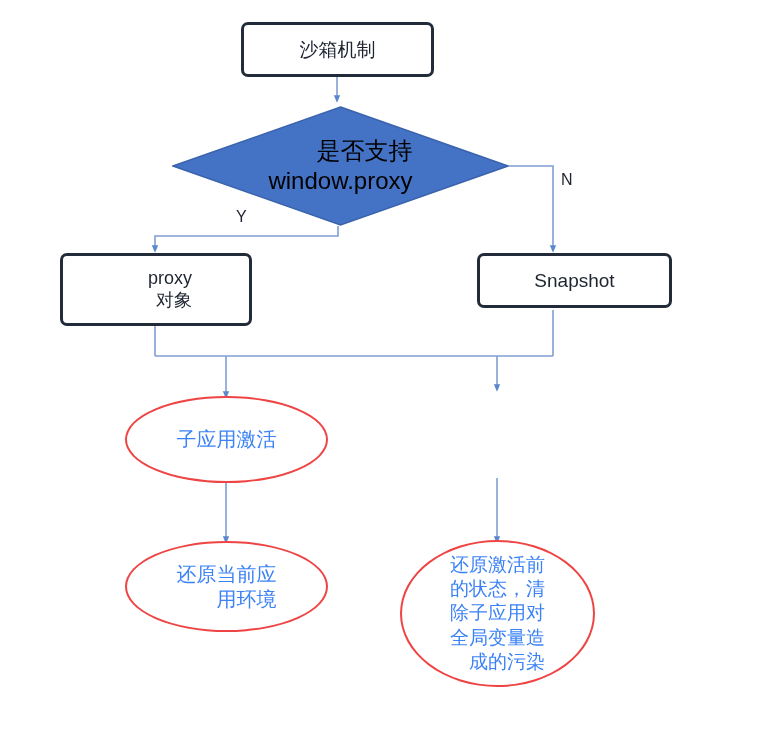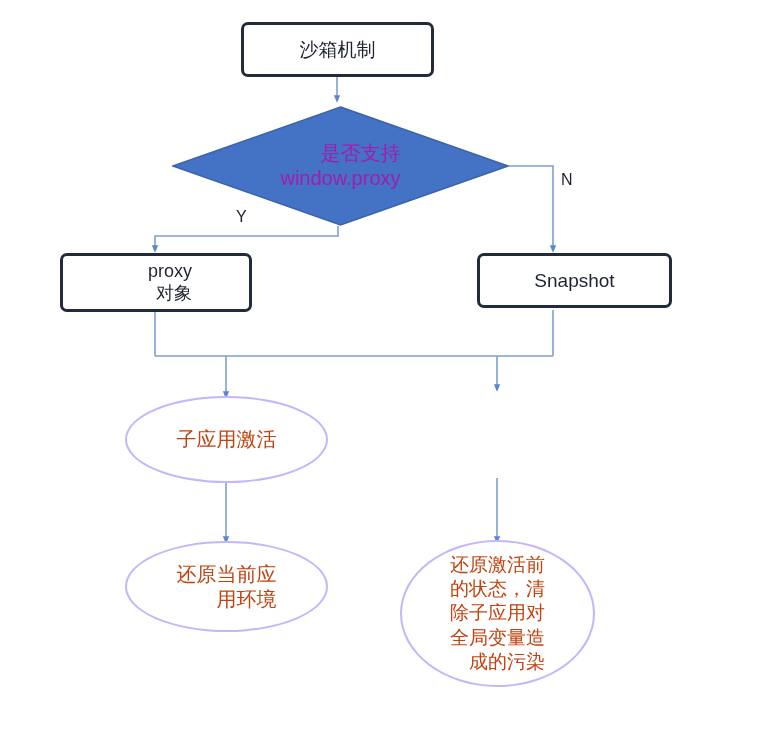--- a/index.html
+++ b/index.html
@@ -37,35 +37,35 @@
     white-space: pre-line;
   }
   .rect-node {
     border: 3px solid #222b3a;
     border-radius: 7px;
     background: #ffffff;
     color: #1d2430;
     font-size: 19px;
   }
   .diamond-node {
-    color: #a21caf;
-    font-size: 20px;
+    color: #000000;
+    font-size: 24px;
     background: transparent;
     border: none;
   }
   .diamond-node .diamond-label {
     position: relative;
     z-index: 2;
     line-height: 1.25;
   }
   .ellipse-node {
-    border: 2px solid #c4b5fd;
+    border: 2px solid #ef4444;
     border-radius: 50%;
     background: #ffffff;
-    color: #c2410c;
+    color: #3b82f6;
     font-size: 20px;
   }
   .ellipse-node.tall-text {
     font-size: 19px;
     line-height: 1.28;
   }
   .edge-label {
     position: absolute;
     font-size: 16px;
     color: #1d2430;
@@ -133,21 +133,21 @@
       <polygon points="168.5,1 336,60 168.5,119 1,60" fill="#4472c4" stroke="#3a63ad" stroke-width="1.5"></polygon>
     </svg>
     <span class="diamond-label">是否支持
 window.proxy</span>
   </div>
 
   <div class="edge-label" style="left:236px; top:208px;">Y</div>
 
   <div class="edge-label" style="left:561px; top:171px;">N</div>
 
-  <div class="node rect-node" style="left:60px; top:253px; width:192px; height:59px; font-size:18px;padding-left:28px;">
+  <div class="node rect-node" style="left:60px; top:253px; width:192px; height:73px; font-size:18px;padding-left:28px;">
     <span>proxy
 对象</span>
   </div>
 
   <div class="node rect-node" style="left:452px; top:253px; width:195px; height:55px;margin-left:25px;">
     <span>Snapshot</span>
   </div>
 
   <div class="node ellipse-node" style="left:125px; top:396px; width:203px; height:87px;">
     <span>子应用激活</span>

